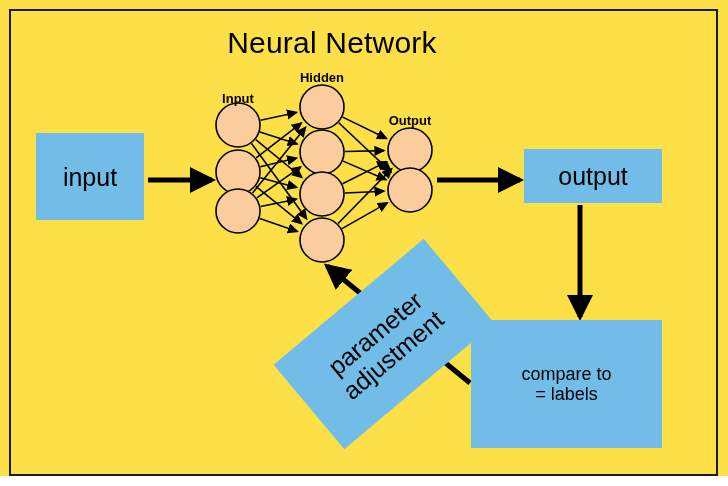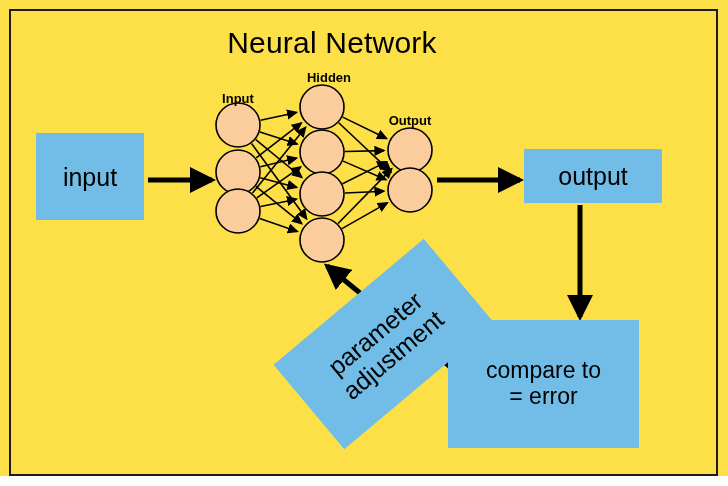--- a/index.html
+++ b/index.html
@@ -63,25 +63,25 @@
     font-size: 25px;
   }
   #box-output {
     left: 524px;
     top: 149px;
     width: 138px;
     height: 54px;
     font-size: 25px;
   }
   #box-error {
-    left: 448px;
+    left: 471px;
     top: 320px;
     width: 191px;
     height: 128px;
-    font-size: 23px;
+    font-size: 18px;
   }
   #box-param {
     left: 286px;
     top: 289px;
     width: 196px;
     height: 110px;
     font-size: 25px;
     transform: rotate(-40deg);
     transform-origin: 50% 50%;
   }
@@ -91,21 +91,21 @@
   }
   .layer-label {
     position: absolute;
     font-size: 13px;
     font-weight: bold;
     color: #000000;
     text-align: center;
     white-space: nowrap;
   }
   #label-input { left: 205px; top: 91px; width: 66px; }
-  #label-hidden { left: 296px; top: 70px; width: 66px; }
+  #label-hidden { left: 289px; top: 70px; width: 66px; }
   #label-output { left: 377px; top: 113px; width: 66px; }
   .stack-line { display: block; }
 </style>
 </head>
 <body>
 
 <div id="canvas">
 
   <div id="frame"></div>
 
@@ -177,21 +177,21 @@
     </div>
   </div>
 
   <div class="box" id="box-output">
     <span class="stack-line">output</span>
   </div>
 
   <div class="box" id="box-error">
     <div>
       <span class="stack-line">compare to</span>
-      <span class="stack-line">= error</span>
+      <span class="stack-line">= labels</span>
     </div>
   </div>
 
   <div class="box" id="box-param">
     <div class="param-text">
       <span class="stack-line">parameter</span>
       <span class="stack-line">adjustment</span>
     </div>
   </div>
 

